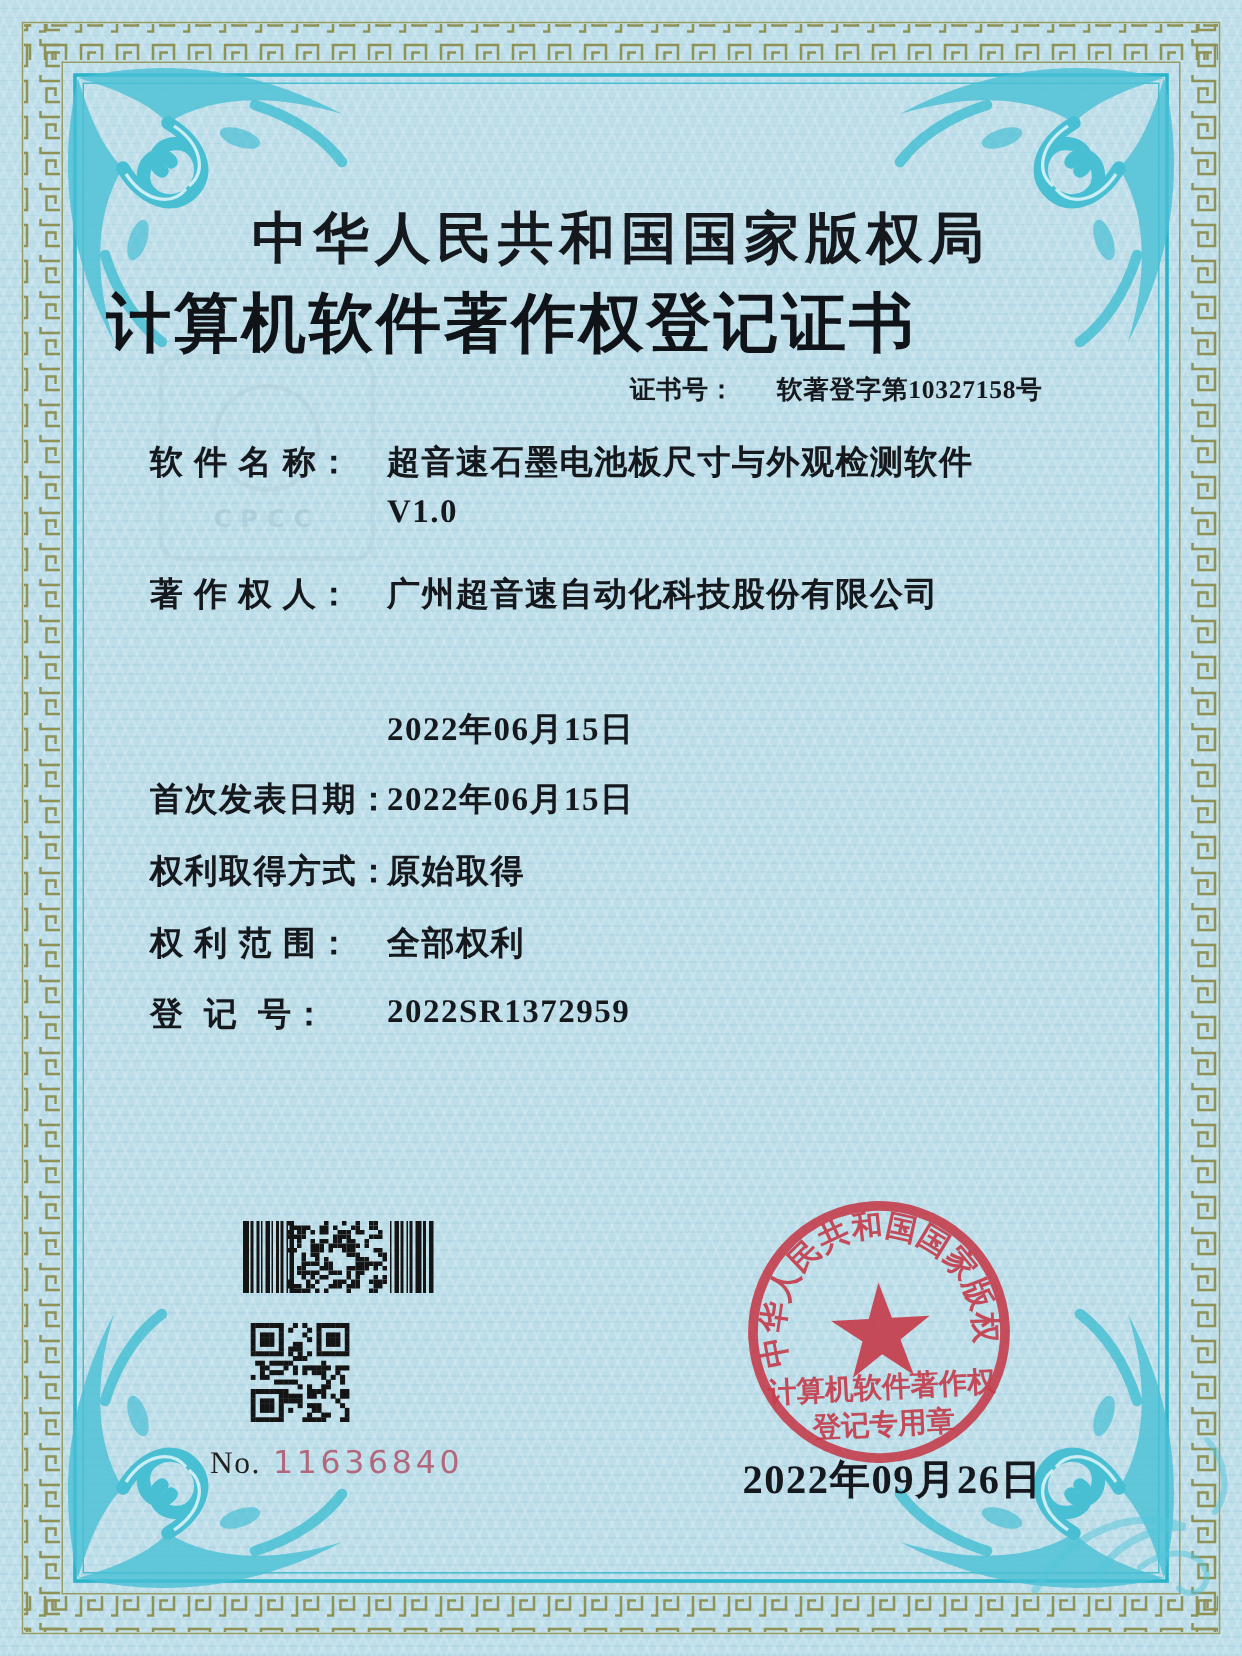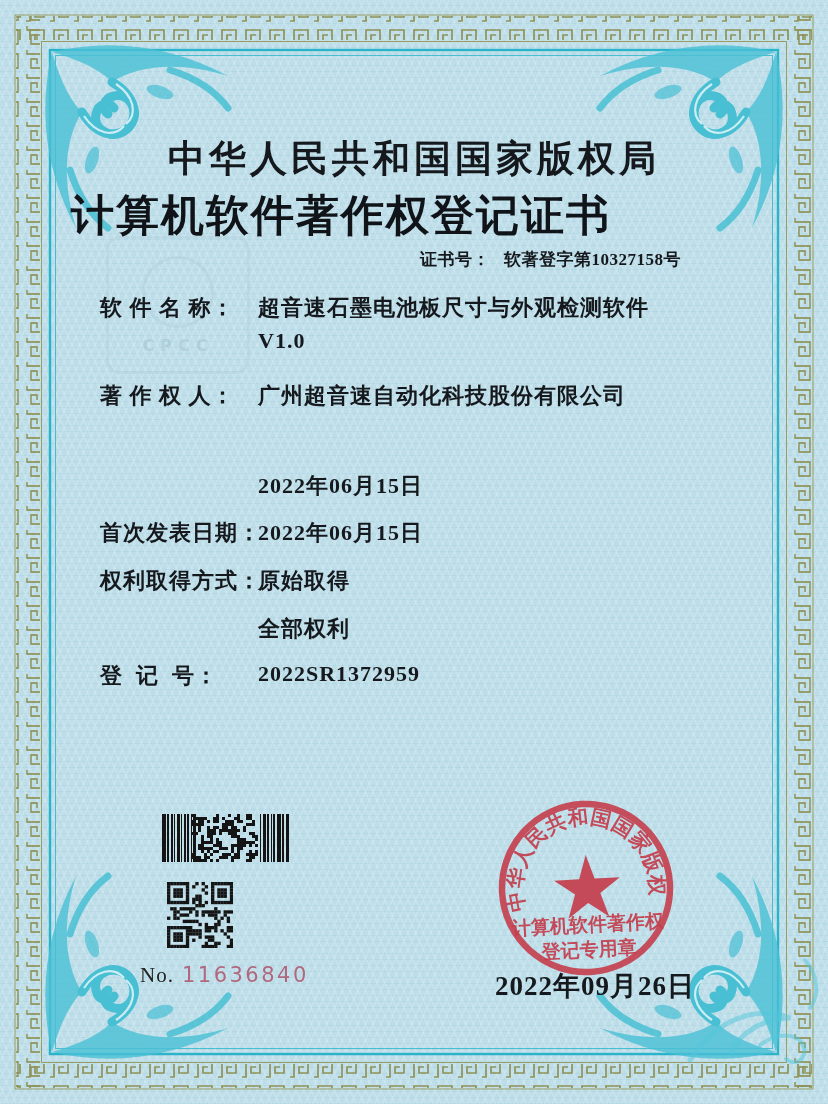--- a/index.html
+++ b/index.html
@@ -22,21 +22,21 @@
     font-size:37px;font-weight:700;letter-spacing:4px;color:#15181c;
   }
   .cert-title{
     left:0;top:187px;width:682px;text-align:center;
     font-size:43px;font-weight:800;letter-spacing:2px;color:#101418;
   }
   .certno{
     left:420px;top:248px;width:348px;text-align:left;
     font-size:17px;font-weight:700;color:#15181c;letter-spacing:.5px;
   }
-  .certno .v{margin-left:14px;}
+  .certno .v{margin-left:28px;}
   .row-label{
     font-size:22px;font-weight:700;color:#15181c;letter-spacing:1px;white-space:pre;
   }
   .row-value{
     font-size:22px;font-weight:700;color:#15181c;letter-spacing:1px;white-space:pre;
   }
   .statement{
     left:97px;top:704px;width:656px;
     font-size:21.5px;font-weight:600;color:#15181c;
     line-height:45px;text-indent:2em;letter-spacing:.5px;
@@ -136,20 +136,21 @@
   <div class="abs row-value" style="left:258px;top:381px">广州超音速自动化科技股份有限公司</div>
 
   <div class="abs row-value" style="left:258px;top:471px">2022年06月15日</div>
 
   <div class="abs row-label" style="left:100px;top:518px">首次发表日期：</div>
   <div class="abs row-value" style="left:258px;top:518px">2022年06月15日</div>
 
   <div class="abs row-label" style="left:100px;top:566px">权利取得方式：</div>
   <div class="abs row-value" style="left:258px;top:566px">原始取得</div>
 
+  <div class="abs row-label" style="left:100px;top:614px">权 利 范 围：</div>
   <div class="abs row-value" style="left:258px;top:614px">全部权利</div>
 
   <div class="abs row-label" style="left:100px;top:661px">登  记  号：</div>
   <div class="abs row-value" style="left:258px;top:661px">2022SR1372959</div>
 
 
   <svg class="abs" id="barcode-svg" style="left:162px;top:814px" width="130" height="48" viewBox="0 0 130 48">
       <rect x="0" y="0" width="4" height="48" fill="#141414"></rect>
       <rect x="5" y="0" width="2" height="48" fill="#141414"></rect>
       <rect x="9" y="0" width="2" height="48" fill="#141414"></rect>

